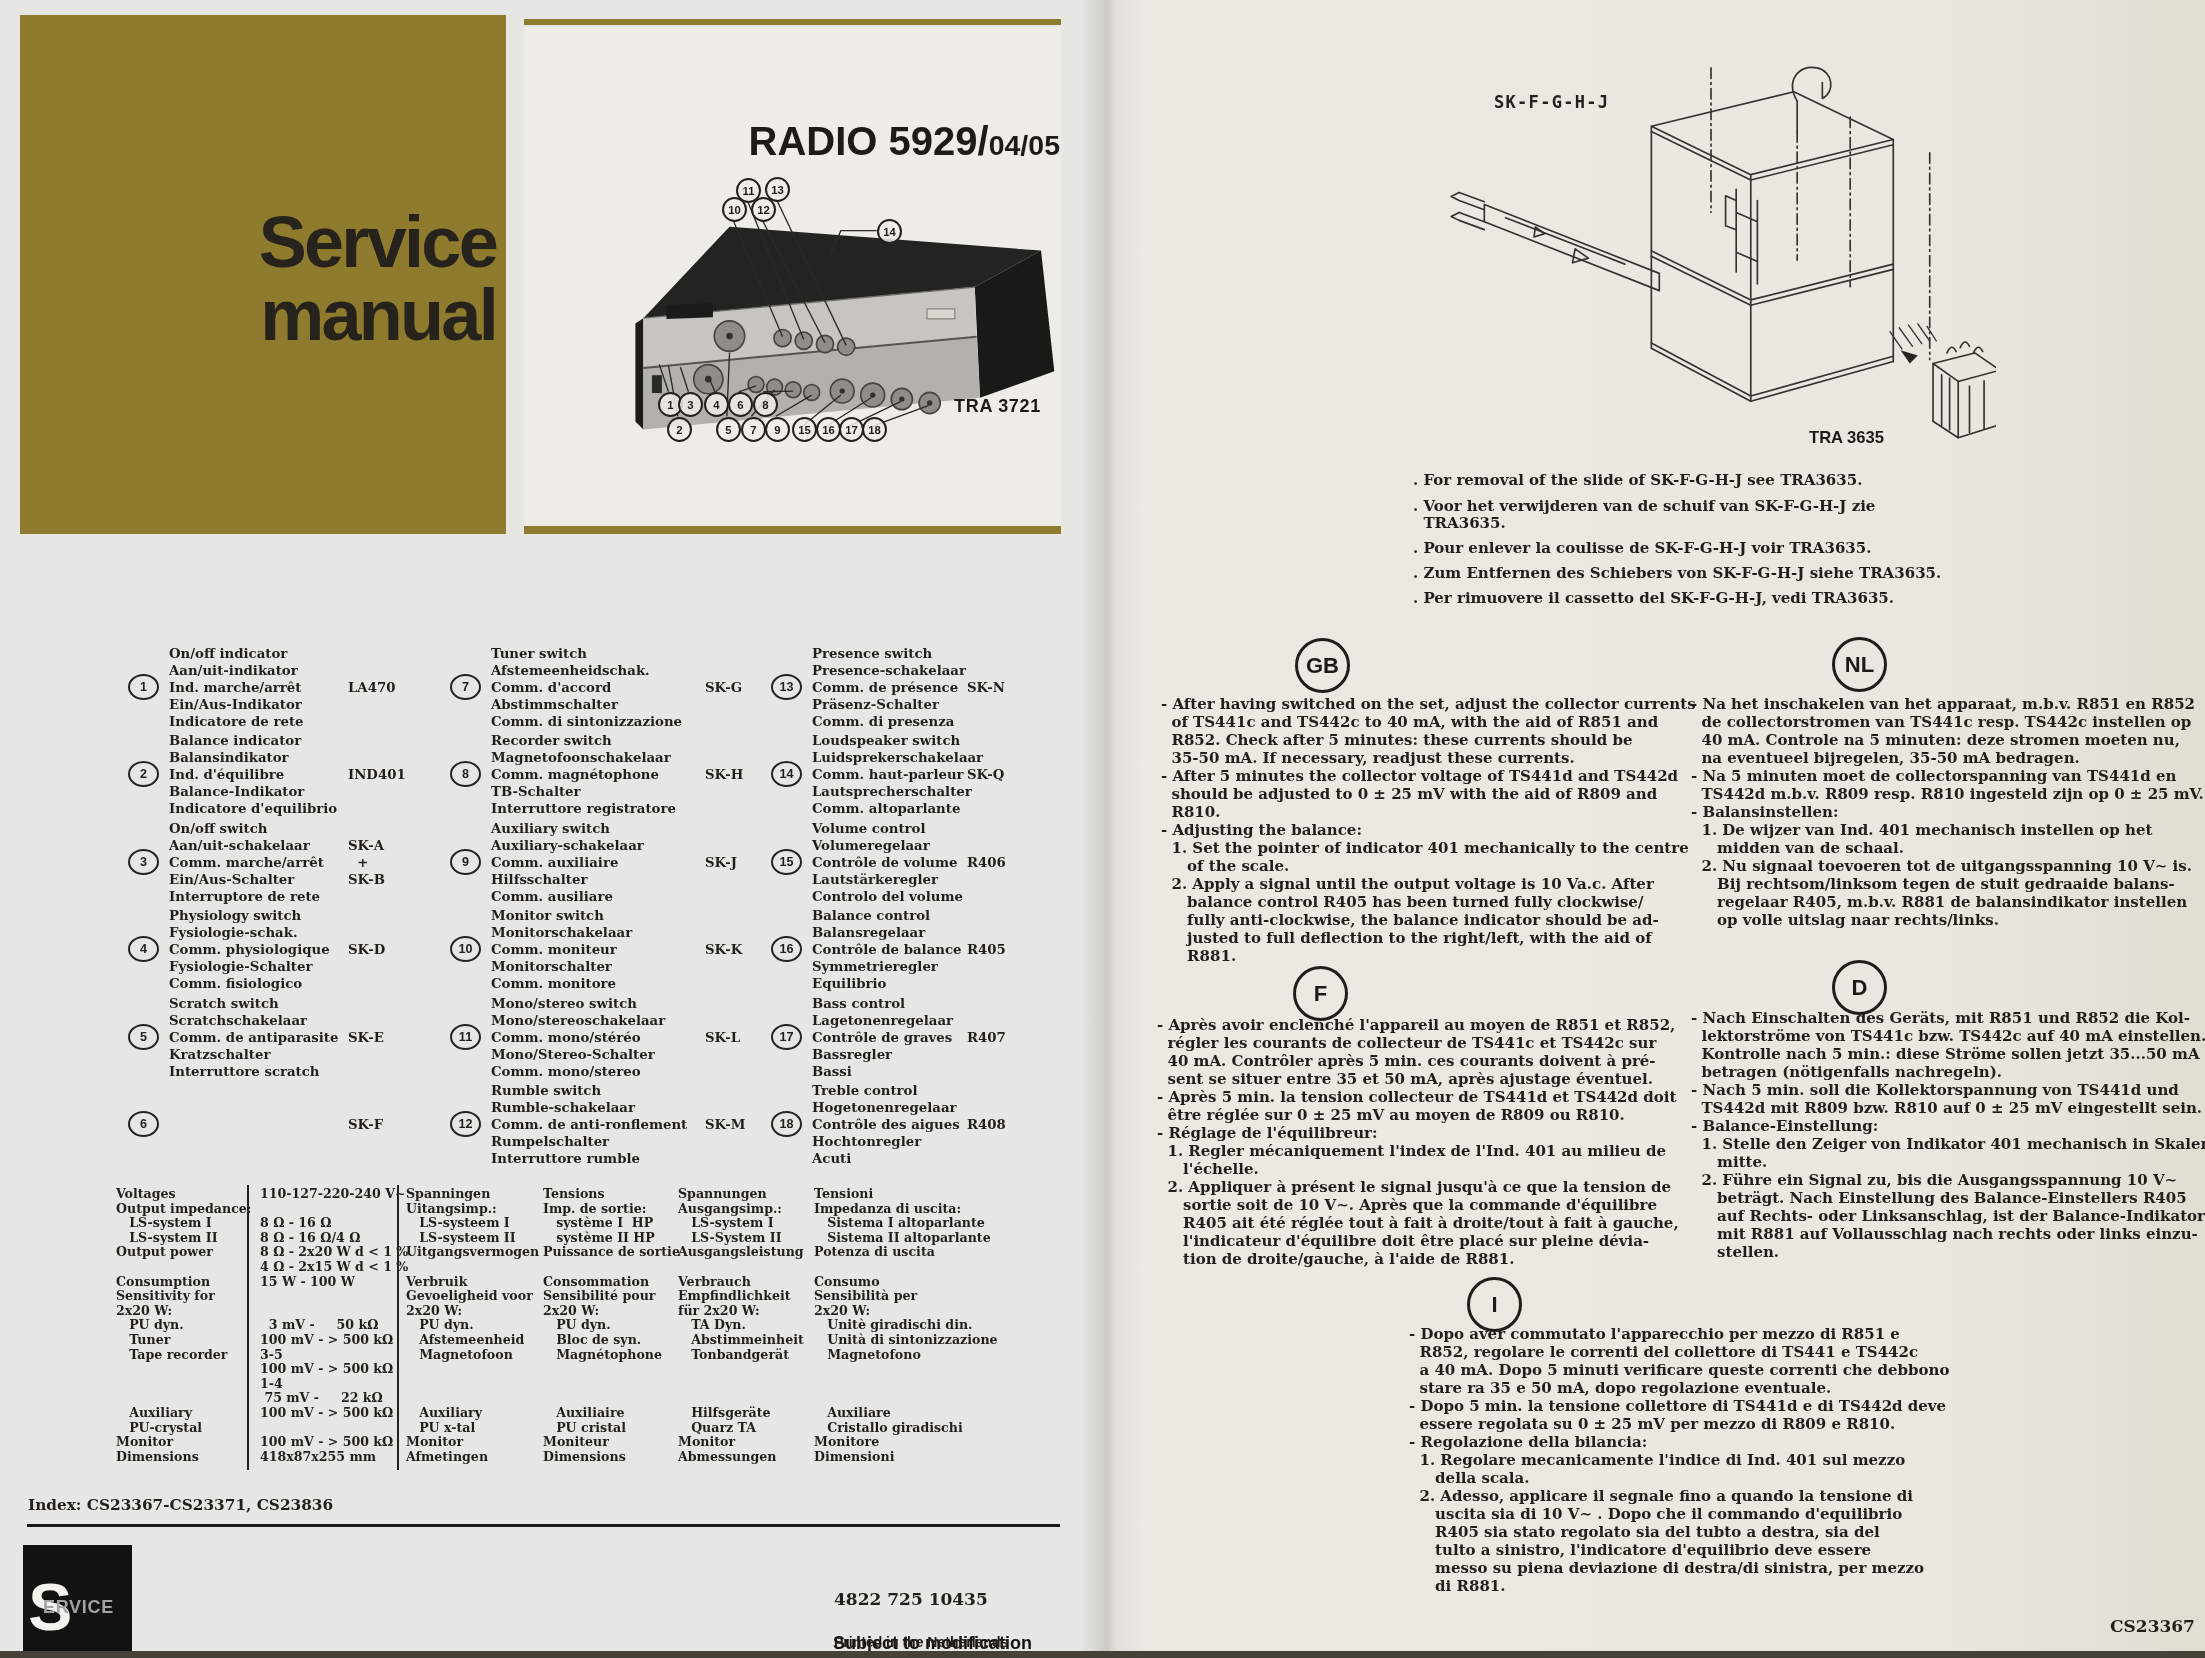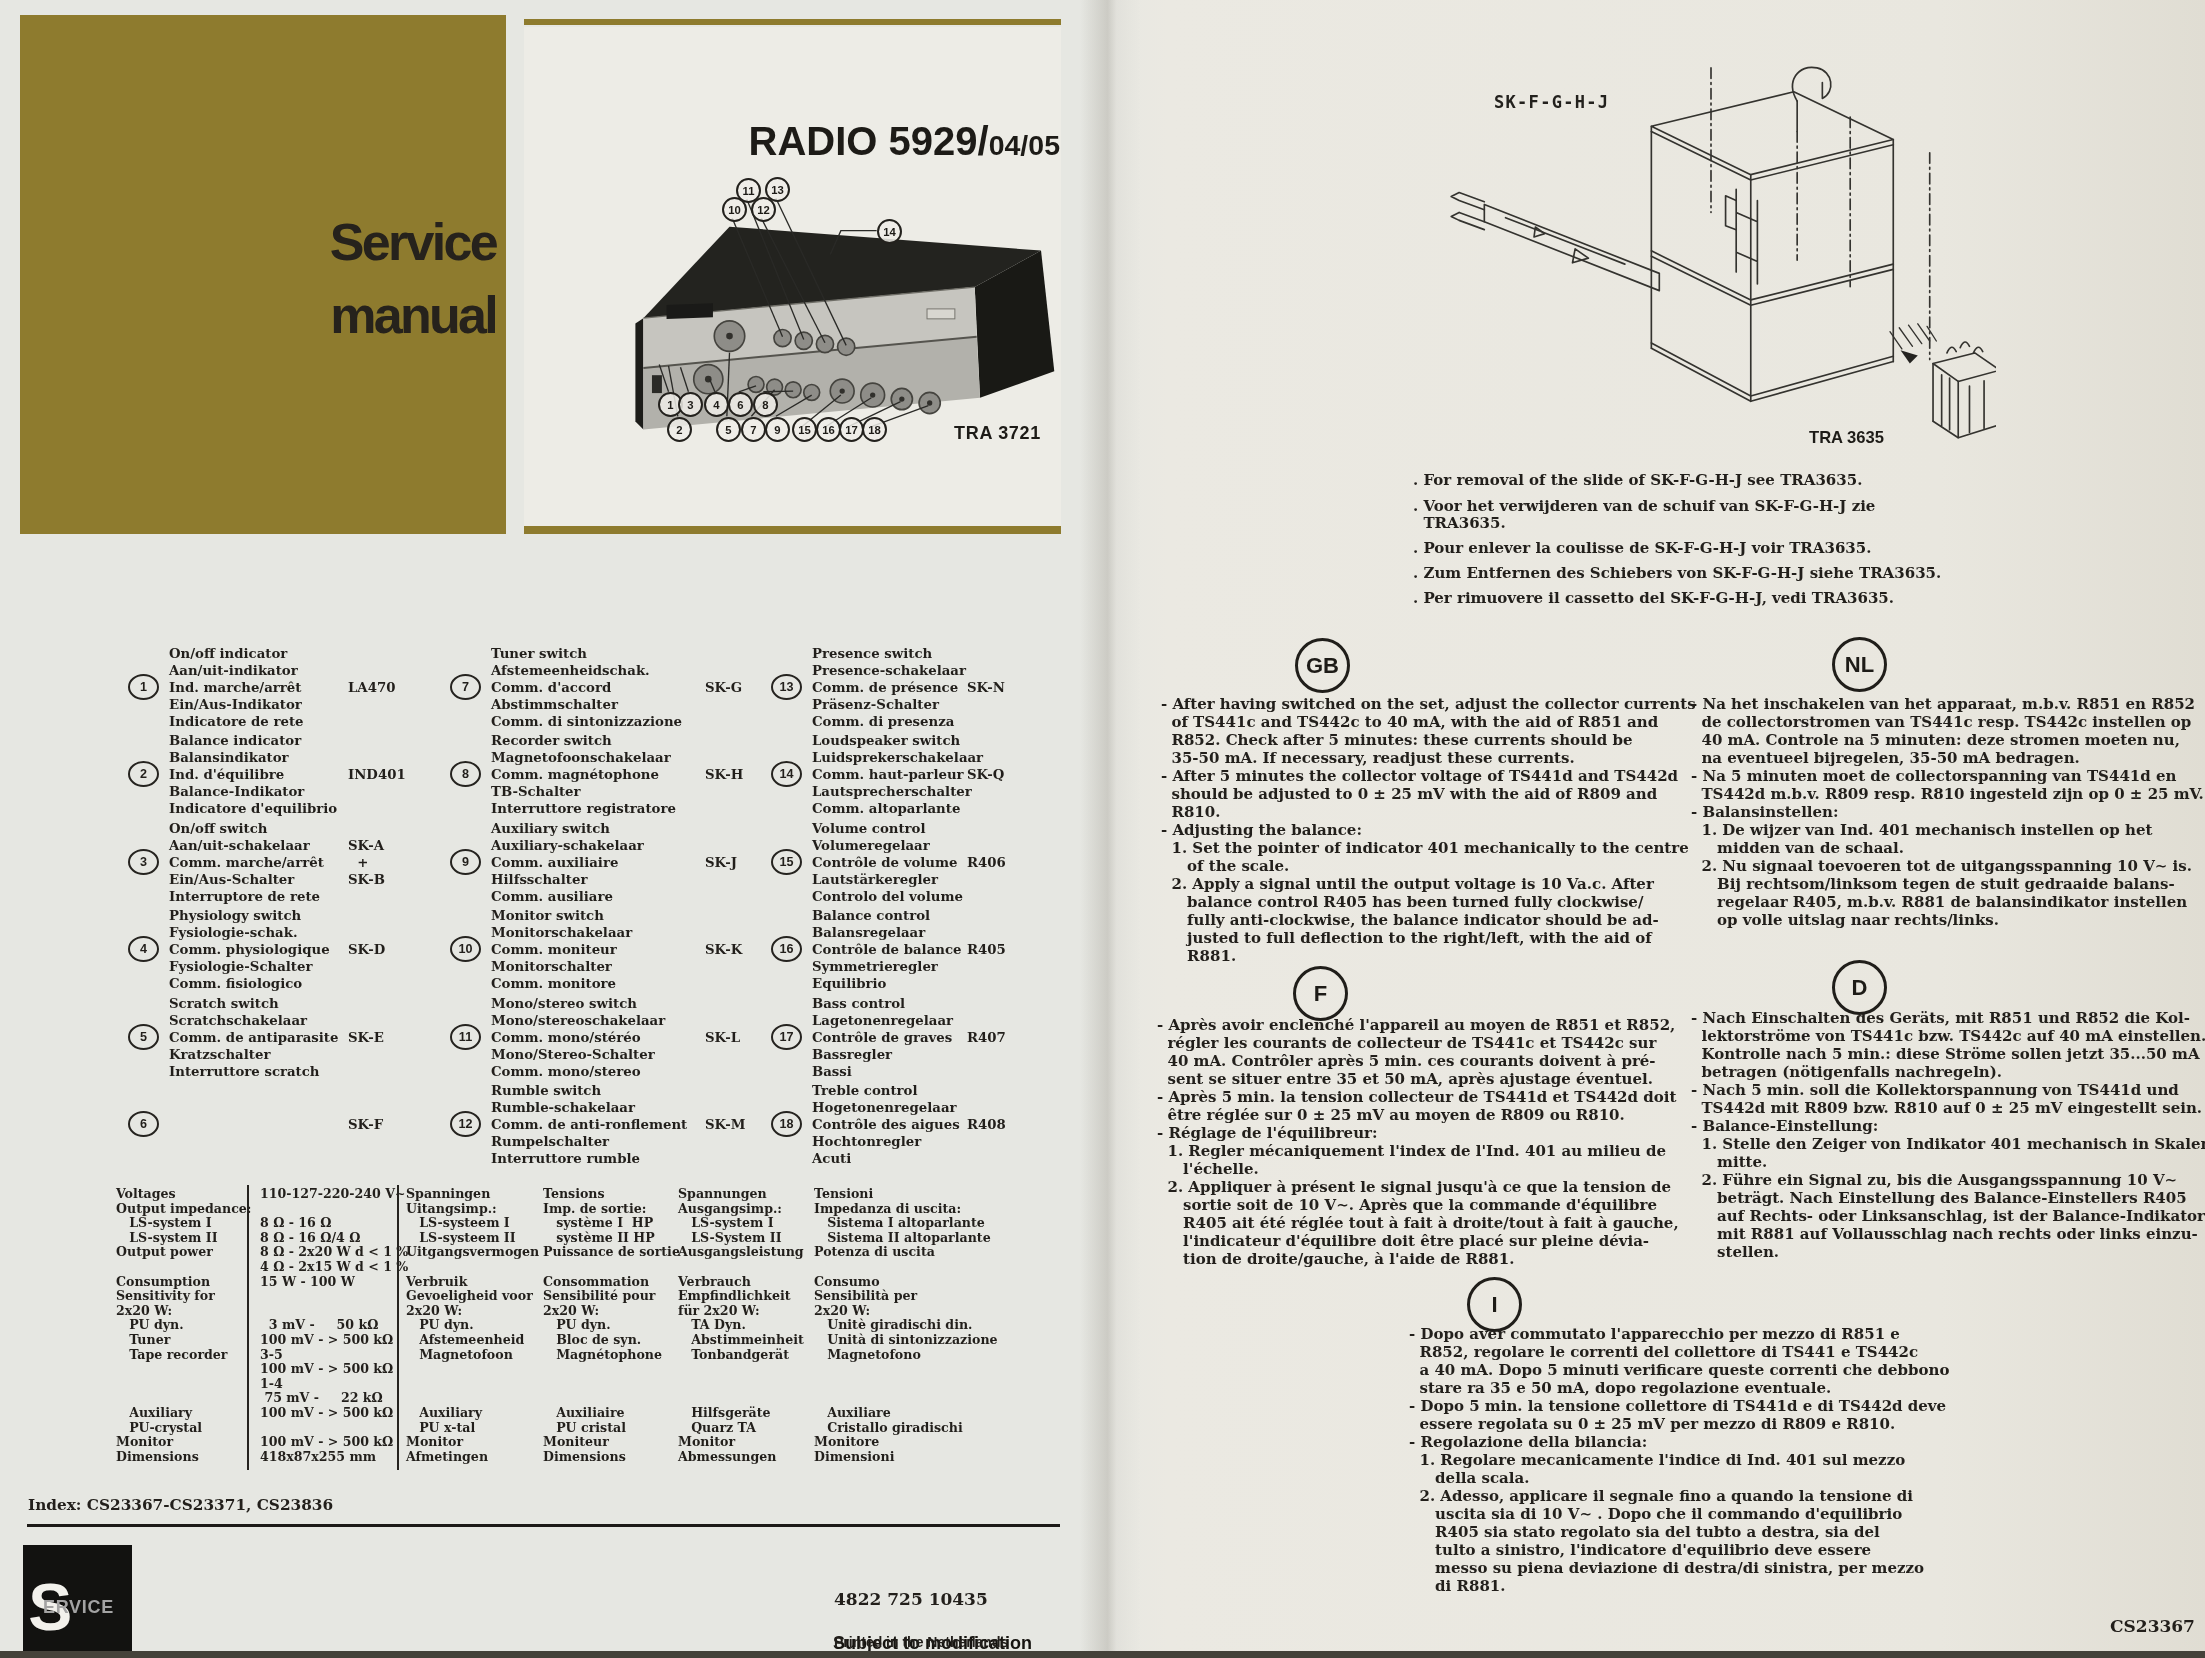--- a/index.html
+++ b/index.html
@@ -3,21 +3,21 @@
 <meta charset="utf-8">
 <style>
   html,body{margin:0;padding:0;background:#b9b7ae;}
   .canvas{position:relative;width:2205px;height:1658px;overflow:hidden;
     background:linear-gradient(90deg,#e6e7e2 0%,#e6e7e2 49%,#ebe9e2 53%,#e9e7df 88%,#e0ddd3 100%);
     font-family:"DejaVu Serif",serif;color:#221f1b;}
   pre{margin:0;white-space:pre;font-family:inherit;}
   
   .gold-block{position:absolute;left:20px;top:14.6px;width:486px;height:519px;background:#8e7b2e;}
   .cover-title{position:absolute;left:158px;top:206px;width:338px;text-align:right;
-    font-family:"Liberation Sans",sans-serif;font-weight:bold;font-size:52px;line-height:73px;
+    font-family:"Liberation Sans",sans-serif;font-weight:bold;font-size:72px;line-height:73px;
     letter-spacing:-2.7px;color:#26221c;white-space:pre;}
   .white-panel{position:absolute;left:524px;top:26.5px;width:537px;height:499px;background:#edece6;}
   .gold-bar{position:absolute;background:#8e7b2e;}
   .model-header{position:absolute;left:730px;top:119px;width:330px;text-align:right;white-space:nowrap;
     font-family:"Liberation Sans",sans-serif;font-weight:bold;color:#1d1b17;}
   .model-header .model{font-size:40px;}
   .model-header .suffix{font-size:28.5px;}
   
   .radio-wrap{position:absolute;left:630px;top:179px;width:431px;height:285px;}
   .callout{position:absolute;width:21px;height:21px;border:2.3px solid #23211d;border-radius:50%;
@@ -155,21 +155,21 @@
     <span class="callout" style="left:765px;top:417px;">9</span>
     <span class="callout" style="left:722px;top:197px;">10</span>
     <span class="callout" style="left:736px;top:178px;">11</span>
     <span class="callout" style="left:751px;top:197px;">12</span>
     <span class="callout" style="left:765px;top:177px;">13</span>
     <span class="callout" style="left:877px;top:219px;">14</span>
     <span class="callout" style="left:792px;top:417px;">15</span>
     <span class="callout" style="left:816px;top:417px;">16</span>
     <span class="callout" style="left:839px;top:417px;">17</span>
     <span class="callout" style="left:862px;top:417px;">18</span>
-    <span class="tra-label" style="left:954px;top:423px;">TRA 3721</span>
+    <span class="tra-label" style="left:954px;top:396px;">TRA 3721</span>
 
     <div>
       <div class="part c1" style="top:645px">
           <span class="pbadge">1</span>
           <pre class="ptext">On/off indicator
 Aan/uit-indikator
 Ind. marche/arrêt
 Ein/Aus-Indikator
 Indicatore de rete</pre>
           <pre class="pcode">LA470</pre>

